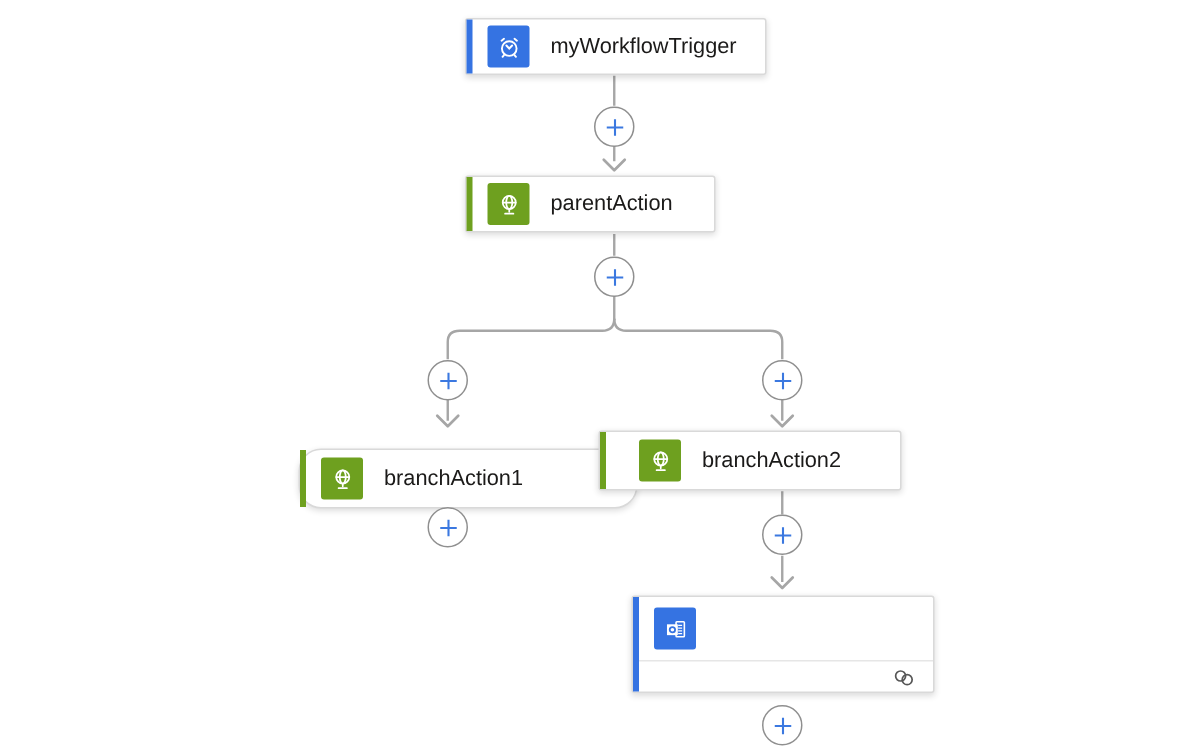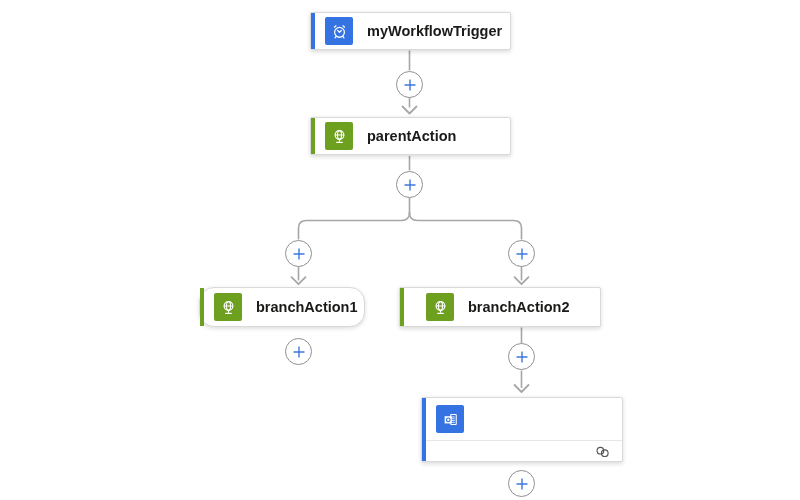--- a/index.html
+++ b/index.html
@@ -17,25 +17,25 @@
   .node-row{display:flex;align-items:center;height:100%;}
   .accent{position:absolute;left:0;top:0;bottom:0;width:4px;z-index:2;}
   .accent-blue{background:#3573e2;}
   .accent-green{background:#6ea01f;}
   .icon-box{
     width:28px;height:28px;border-radius:2px;margin-left:14px;flex:0 0 auto;
     display:flex;align-items:center;justify-content:center;
   }
   .bg-blue{background:#3573e2;}
   .bg-green{background:#6ea01f;}
-  .label{margin-left:14px;font-size:14.5px;font-weight:700;color:#1b1a19;white-space:nowrap;text-align:center;}
+  .label{margin-left:14px;font-size:14.5px;font-weight:400;color:#1b1a19;white-space:nowrap;text-align:center;}
 
   .node-trigger{left:310px;top:12px;width:201px;height:38px;}
-  .node-parent {left:310px;top:117px;width:201px;height:38px;}
-  .node-branch1{left:199px;top:287px;width:166px;height:40px;border-radius:15px;}
+  .node-parent {left:310px;top:117px;width:167px;height:38px;}
+  .node-branch1{left:199px;top:299px;width:226px;height:40px;border-radius:15px;}
   .node-branch2{left:399px;top:287px;width:202px;height:40px;padding-left:12px;}
   .node-branch3{left:421px;top:397px;width:202px;height:65px;}
   .b3-title{display:flex;align-items:center;height:42px;}
   .b3-footer{
     display:flex;align-items:center;justify-content:flex-end;height:21px;
     border-top:1px solid #e6e6e6;padding-right:10px;
   }
 
   
   .plus{

